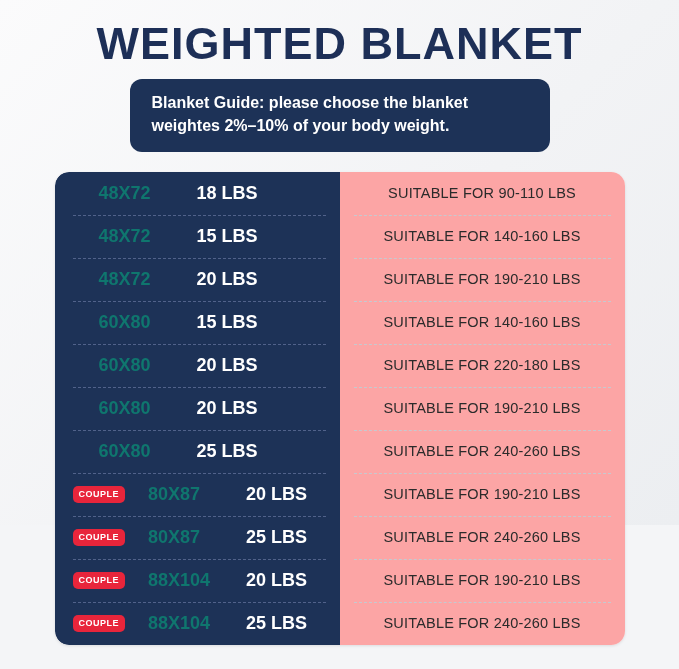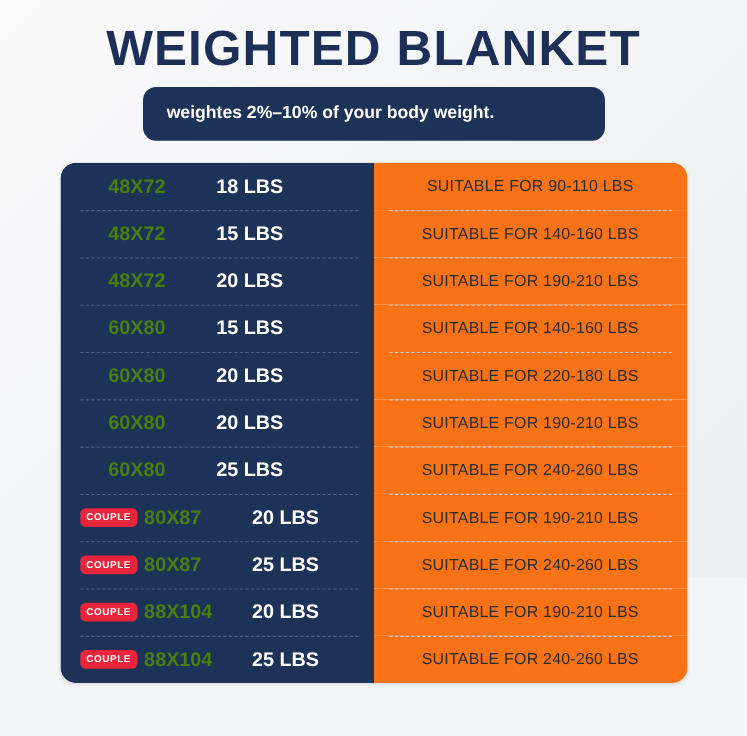--- a/index.html
+++ b/index.html
@@ -95,47 +95,47 @@
     border-top: none;
   }
   .couple-badge {
     background: #e8253b;
     color: #ffffff;
     font-size: 9px;
     font-weight: bold;
     letter-spacing: 0.5px;
     border-radius: 5px;
     padding: 4px 6px;
-    margin-right: 6px;
+    margin-right: 23px;
     line-height: 1;
     flex: 0 0 auto;
   }
   .size {
-    color: #4d7c0f;
+    color: #0f766e;
     font-size: 18px;
     font-weight: bold;
     min-width: 92px;
     text-align: left;
   }
   .size.indent {
     padding-left: 26px;
   }
   .weight {
     color: #ffffff;
     font-size: 18px;
     font-weight: bold;
     margin-left: 6px;
   }
   .row .right {
     flex: 1;
     display: flex;
     align-items: center;
     justify-content: center;
     position: relative;
-    background: #f97316;
+    background: #fca5a5;
     color: #2b2b2b;
     font-size: 14.5px;
     letter-spacing: 0.2px;
   }
   .row .right .divider {
     position: absolute;
     left: 14px;
     right: 14px;
     top: 0;
     border-top: 1px dashed #c6c9cf;
@@ -146,20 +146,21 @@
 </style>
 </head>
 <body>
 
 <div class="page">
 
   <div class="title">WEIGHTED BLANKET</div>
 
   <div class="guide-wrap">
     <div class="guide">
+      <div>Blanket Guide: please choose the blanket</div>
       <div>weightes 2%–10% of your body weight.</div>
     </div>
   </div>
 
   <div class="table">
     <div class="table-inner">
       <div class="left-panel"></div>
       <div class="rows" id="rows">
           <div class="row">
             <div class="left">

